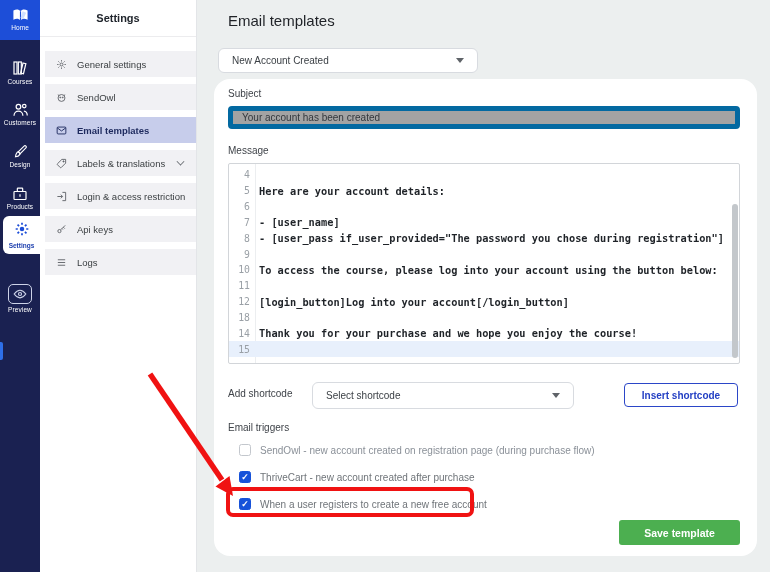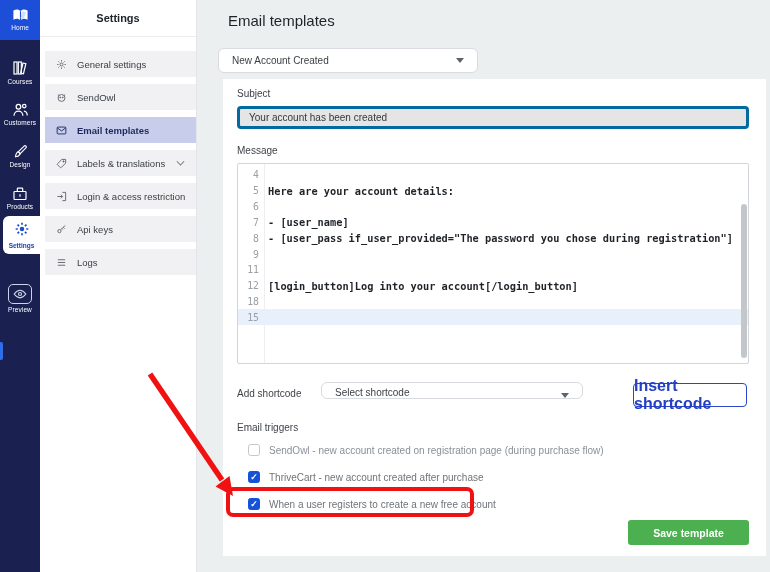--- a/index.html
+++ b/index.html
@@ -42,43 +42,43 @@
   
   #main { position:absolute; left:197px; top:0; width:573px; height:572px; background:#ecefef; }
   .page-title { position:absolute; left:31px; top:12px; font-size:15px; font-weight:500; color:#1f2227; }
   .select-box { background:#fff; border:1px solid #d8dbe0; border-radius:6px; display:flex;
     align-items:center; padding:0 13px; cursor:pointer; }
   .select-box .stext { font-size:10px; color:#3a3f44; }
   .caret { margin-left:auto; width:0; height:0; border-left:4px solid transparent;
     border-right:4px solid transparent; border-top:5px solid #5f6368; }
   #tpl-select { position:absolute; left:21px; top:48px; width:260px; height:25px; }
 
-  .card { position:absolute; left:26px; top:79px; width:543px; height:477px; background:#fff; border-radius:0; }
+  .card { position:absolute; left:17px; top:79px; width:543px; height:477px; background:#fff; border-radius:16px; }
   .field-label { position:absolute; font-size:10px; color:#3f4349; }
   #subject-input { position:absolute; left:14px; top:27px; width:512px; height:23px;
-    border:3px solid #0369a1; border-radius:4px; font-size:10px; color:#33373c; padding-left:9px;
-    font-family:"Liberation Sans", sans-serif; outline:none; background:#e5e5e5; }
+    border:5px solid #0369a1; border-radius:4px; font-size:10px; color:#33373c; padding-left:9px;
+    font-family:"Liberation Sans", sans-serif; outline:none; background:#a3a3a3; }
 
   
   .editor { position:absolute; left:14px; top:84px; width:512px; height:201px;
     border:1px solid #d2d5d9; border-radius:2px; background:#fff; overflow:hidden; }
   .ed-rows { position:absolute; left:0; top:3px; right:0; }
   .ed-row { display:flex; height:15.83px; align-items:center; }
   .ed-row.active { background:#e8f0fc; }
   .gut { width:26px; flex:0 0 26px; text-align:right; padding-right:5px;
     font-family:"DejaVu Sans Mono", monospace; font-size:9.8px; color:#9aa0a6; }
   .gut-sep { position:absolute; left:26px; top:0; bottom:0; width:1px; background:#eceef0; }
   .code { font-family:"DejaVu Sans Mono", monospace; font-size:10.3px; font-weight:bold; color:#1f2328;
     white-space:pre; padding-left:4px; }
   .ed-scrollbar { position:absolute; right:1px; top:40px; width:6px; height:154px; background:#c3c7cb; border-radius:3px; }
 
   
-  #shortcode-select { position:absolute; left:98px; top:303px; width:262px; height:17px;align-items:flex-end; }
+  #shortcode-select { position:absolute; left:98px; top:303px; width:262px; height:27px; }
   .btn-outline { position:absolute; left:410px; top:304px; width:114px; height:24px; background:#fff;
-    border:1.5px solid #2b46c8; border-radius:4px; color:#2440c4; font-size:16px; font-weight:bold;
+    border:1.5px solid #2b46c8; border-radius:4px; color:#2440c4; font-size:10px; font-weight:bold;
     display:flex; align-items:center; justify-content:center; cursor:pointer; }
 
   
   .trigger-row { position:absolute; left:18px; display:flex; align-items:center; height:14px;margin-left:7px; }
   .cb { width:12px; height:12px; border:1.5px solid #c3c7cd; border-radius:2.5px; background:#fff;
     flex:0 0 12px; display:flex; align-items:center; justify-content:center; cursor:pointer; }
   .cb.checked { background:#1652d9; border-color:#1652d9; }
   .cb.checked::after { content:"✓"; color:#fff; font-size:9px; font-weight:bold; line-height:1; }
   .trigger-label { font-size:10px; color:#6f7479; margin-left:9px; white-space:nowrap; }
   .trigger-row.dim .trigger-label { color:#8a9098; }
@@ -290,30 +290,38 @@
           </div>
         <div class="ed-row">
             <span class="gut">8</span>
             <span class="code">- [user_pass if_user_provided="The password you chose during registration"]</span>
           </div>
         <div class="ed-row">
             <span class="gut">9</span>
             <span class="code"></span>
           </div>
         <div class="ed-row">
+            <span class="gut">10</span>
+            <span class="code">To access the course, please log into your account using the button below:</span>
+          </div>
+        <div class="ed-row">
             <span class="gut">11</span>
             <span class="code"></span>
           </div>
         <div class="ed-row">
             <span class="gut">12</span>
             <span class="code">[login_button]Log into your account[/login_button]</span>
           </div>
         <div class="ed-row">
             <span class="gut">18</span>
             <span class="code"></span>
+          </div>
+        <div class="ed-row">
+            <span class="gut">14</span>
+            <span class="code">Thank you for your purchase and we hope you enjoy the course!</span>
           </div>
         <div class="ed-row active">
             <span class="gut">15</span>
             <span class="code"></span>
           </div>
       </div>
       <div class="ed-scrollbar"></div>
     </div>
 
     <span class="field-label" style="left:14px; top:309px">Add shortcode</span>

